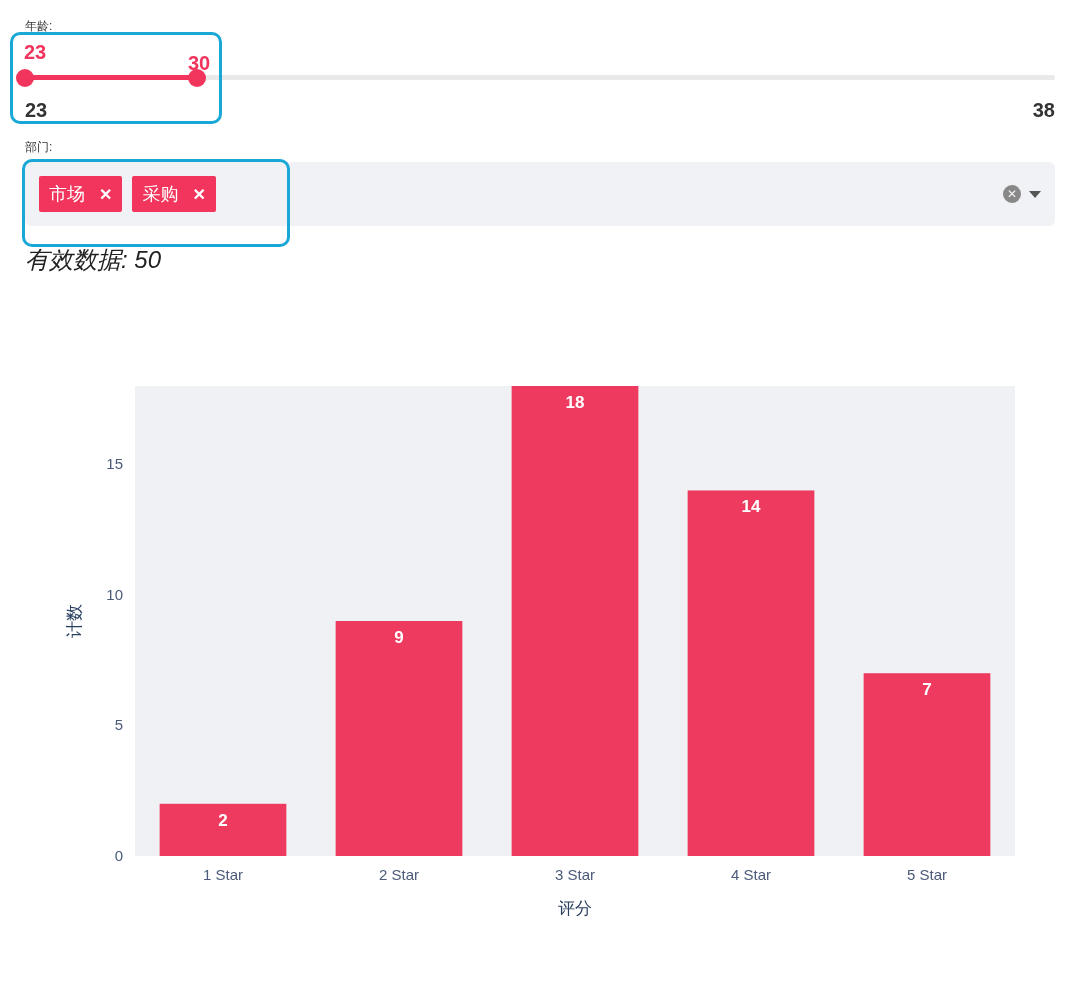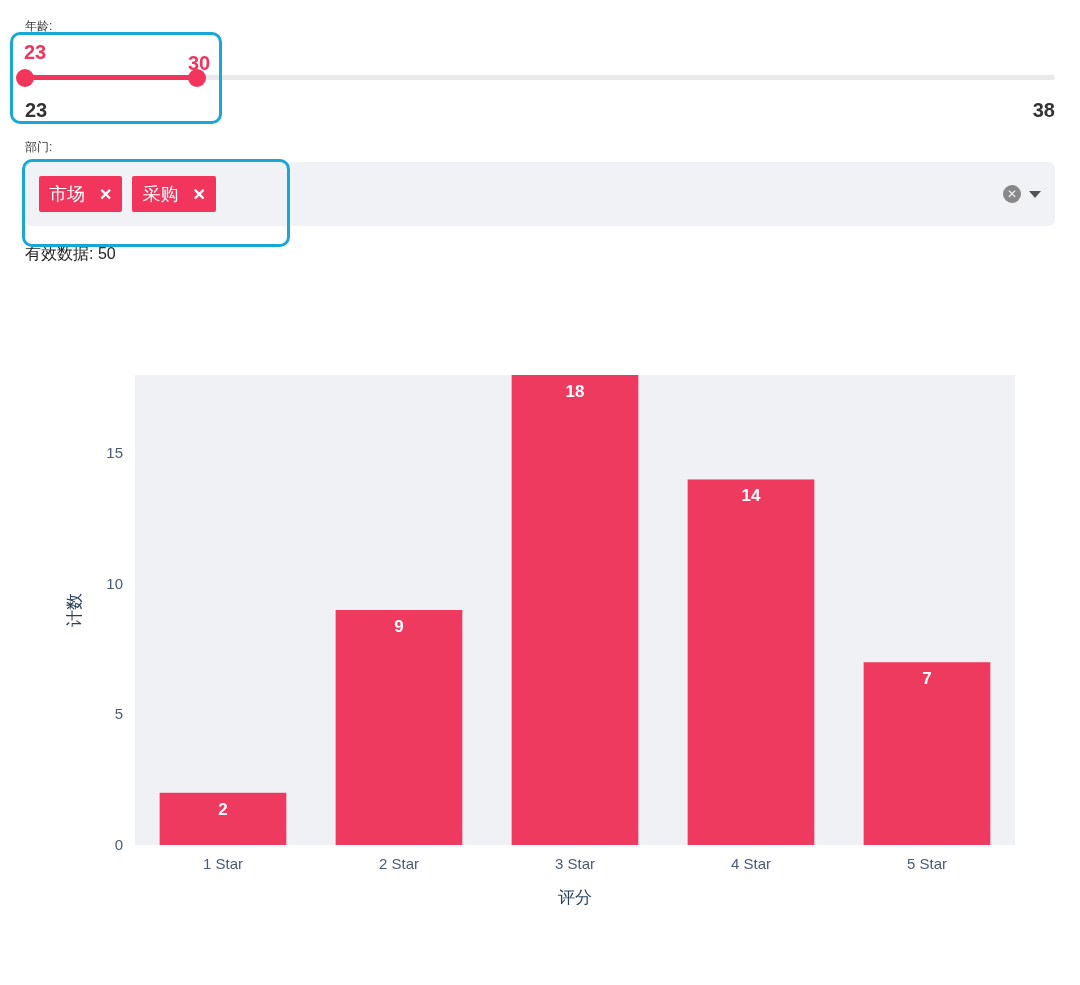--- a/index.html
+++ b/index.html
@@ -63,21 +63,21 @@
     width: 18px; height: 18px; border-radius: 50%;
     background: #888; color: #f0f2f5; font-size: 12px;
     display: flex; align-items: center; justify-content: center;
     cursor: pointer;
   }
   .ms-caret {
     width: 0; height: 0; border-left: 6px solid transparent;
     border-right: 6px solid transparent; border-top: 7px solid #555;
   }
 
-  .count-line { font-size: 16px; color: #222; margin-top: 12px; }
+  .count-line { font-style: italic; font-size: 24px; color: #222; margin-top: 12px; }
 
   
   .chart-area { margin-top: 90px; }
   svg text { font-family: inherit; }
   .plot-bg { fill: #f0f1f4; }
   .axis-tick { fill: #4a5a78; font-size: 15px; }
   .axis-title { fill: #2a3f5f; font-size: 17px; }
   .bar { fill: #ef3a5f; }
   .bar-label { fill: #fff; font-size: 17px; font-weight: 600; text-anchor: middle; }
 </style>

